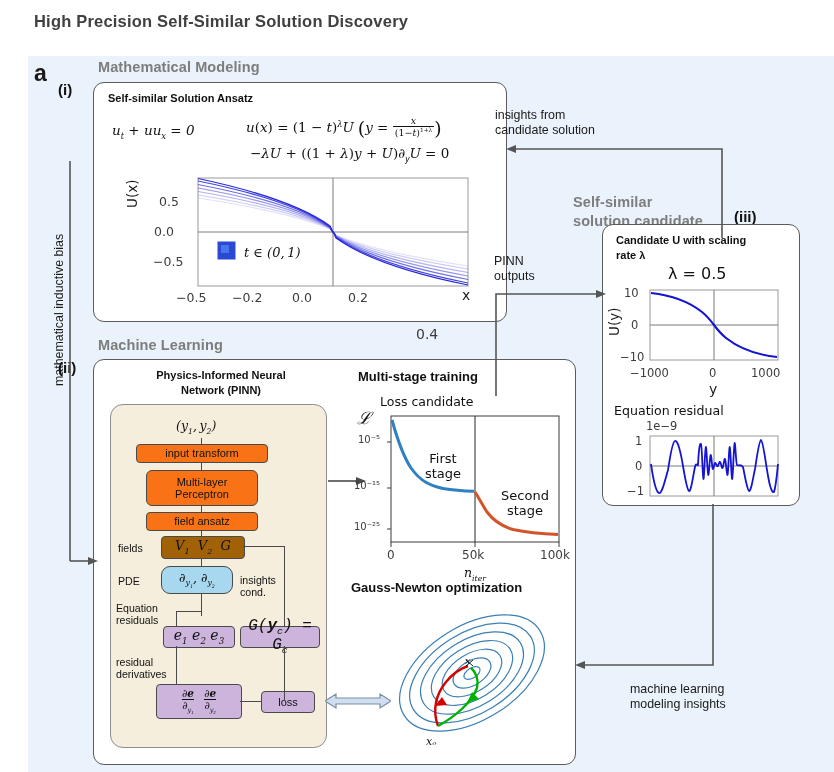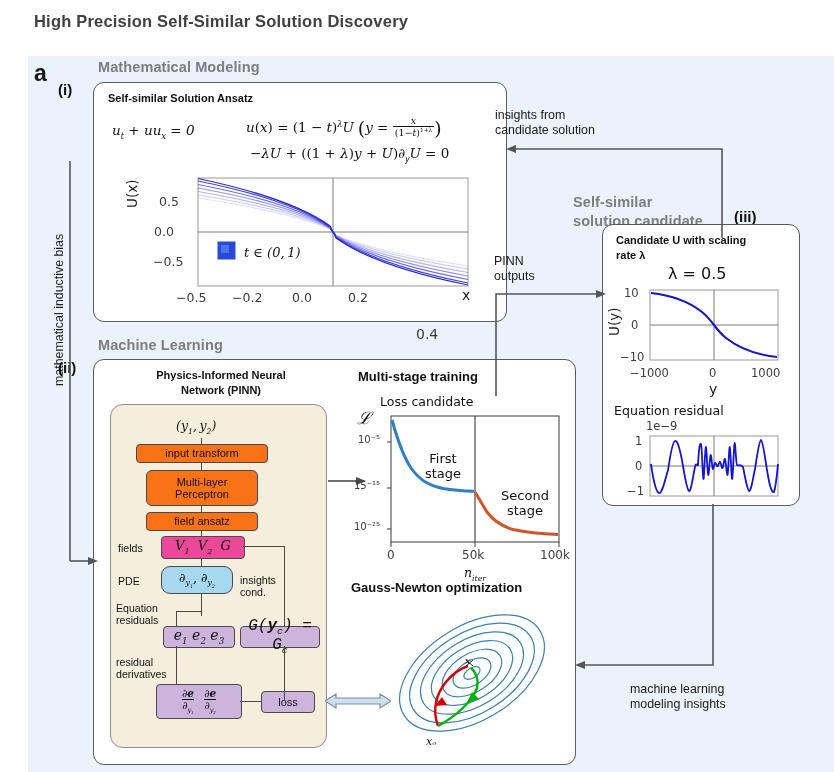--- a/index.html
+++ b/index.html
@@ -63,21 +63,21 @@
   
   .pinn-inner{
     position:absolute;background:#f5eedc;border:1.3px solid #8e8e8e;border-radius:13px;
   }
   .nbox{
     position:absolute;border:1.1px solid #4a4a4a;border-radius:4px;
     display:flex;align-items:center;justify-content:center;text-align:center;
     font-size:11px;color:#111;line-height:1.12;
   }
   .nbox.teal{background:#f97316;}
-  .nbox.rose{background:#ec4899;}
+  .nbox.rose{background:#a16207;}
   .nbox.blue{background:#a8d8ef;border-radius:9px;}
   .nbox.purple{background:#cdb4dd;}
   .nlabel{position:absolute;font-size:10.6px;color:#111;line-height:1.15;}
   .wire{position:absolute;background:#4a4a4a;}
 
   svg{display:block;}
   .cap{position:absolute;}
 </style>
 </head>
 <body>
@@ -264,21 +264,21 @@
         </g>
 
         <path d="M41,8 C46,26 52,44 60,56 C70,70 80,74 92,76.5 C104,78.5 114,79 123,79.3" fill="none" stroke="#2f7fc1" stroke-width="3"></path>
 
         <path d="M124,80 C128,86 132,94 136,100 C142,108 150,114 162,117.5 C178,121 194,122 207,122.5" fill="none" stroke="#d2542a" stroke-width="3"></path>
       </svg>
     </div>
 
     <div class="cap math" style="left:329px;top:350px;font-size:17px;font-family:'DejaVu Serif',serif;">ℒ</div>
     <div class="tick" style="left:330px;top:378px;font-size:10px;">10⁻⁵</div>
-    <div class="tick" style="left:326px;top:424px;font-size:10px;">15⁻¹⁵</div>
+    <div class="tick" style="left:326px;top:424px;font-size:10px;">10⁻¹⁵</div>
     <div class="tick" style="left:326px;top:465px;font-size:10px;">10⁻²⁵</div>
     <div class="tick" style="left:359px;top:492px;font-size:12px;">0</div>
     <div class="tick" style="left:434px;top:492px;font-size:12px;">50k</div>
     <div class="tick" style="left:512px;top:492px;font-size:12px;">100k</div>
     <div class="cap math" style="left:436px;top:509px;font-size:12.5px;">n<sub>iter</sub></div>
 
     <div class="cap" style="left:386px;top:395px;font-size:13px;font-family:'DejaVu Sans',sans-serif;color:#111;text-align:center;width:58px;">
       <div>First</div>
       <div>stage</div>
     </div>

